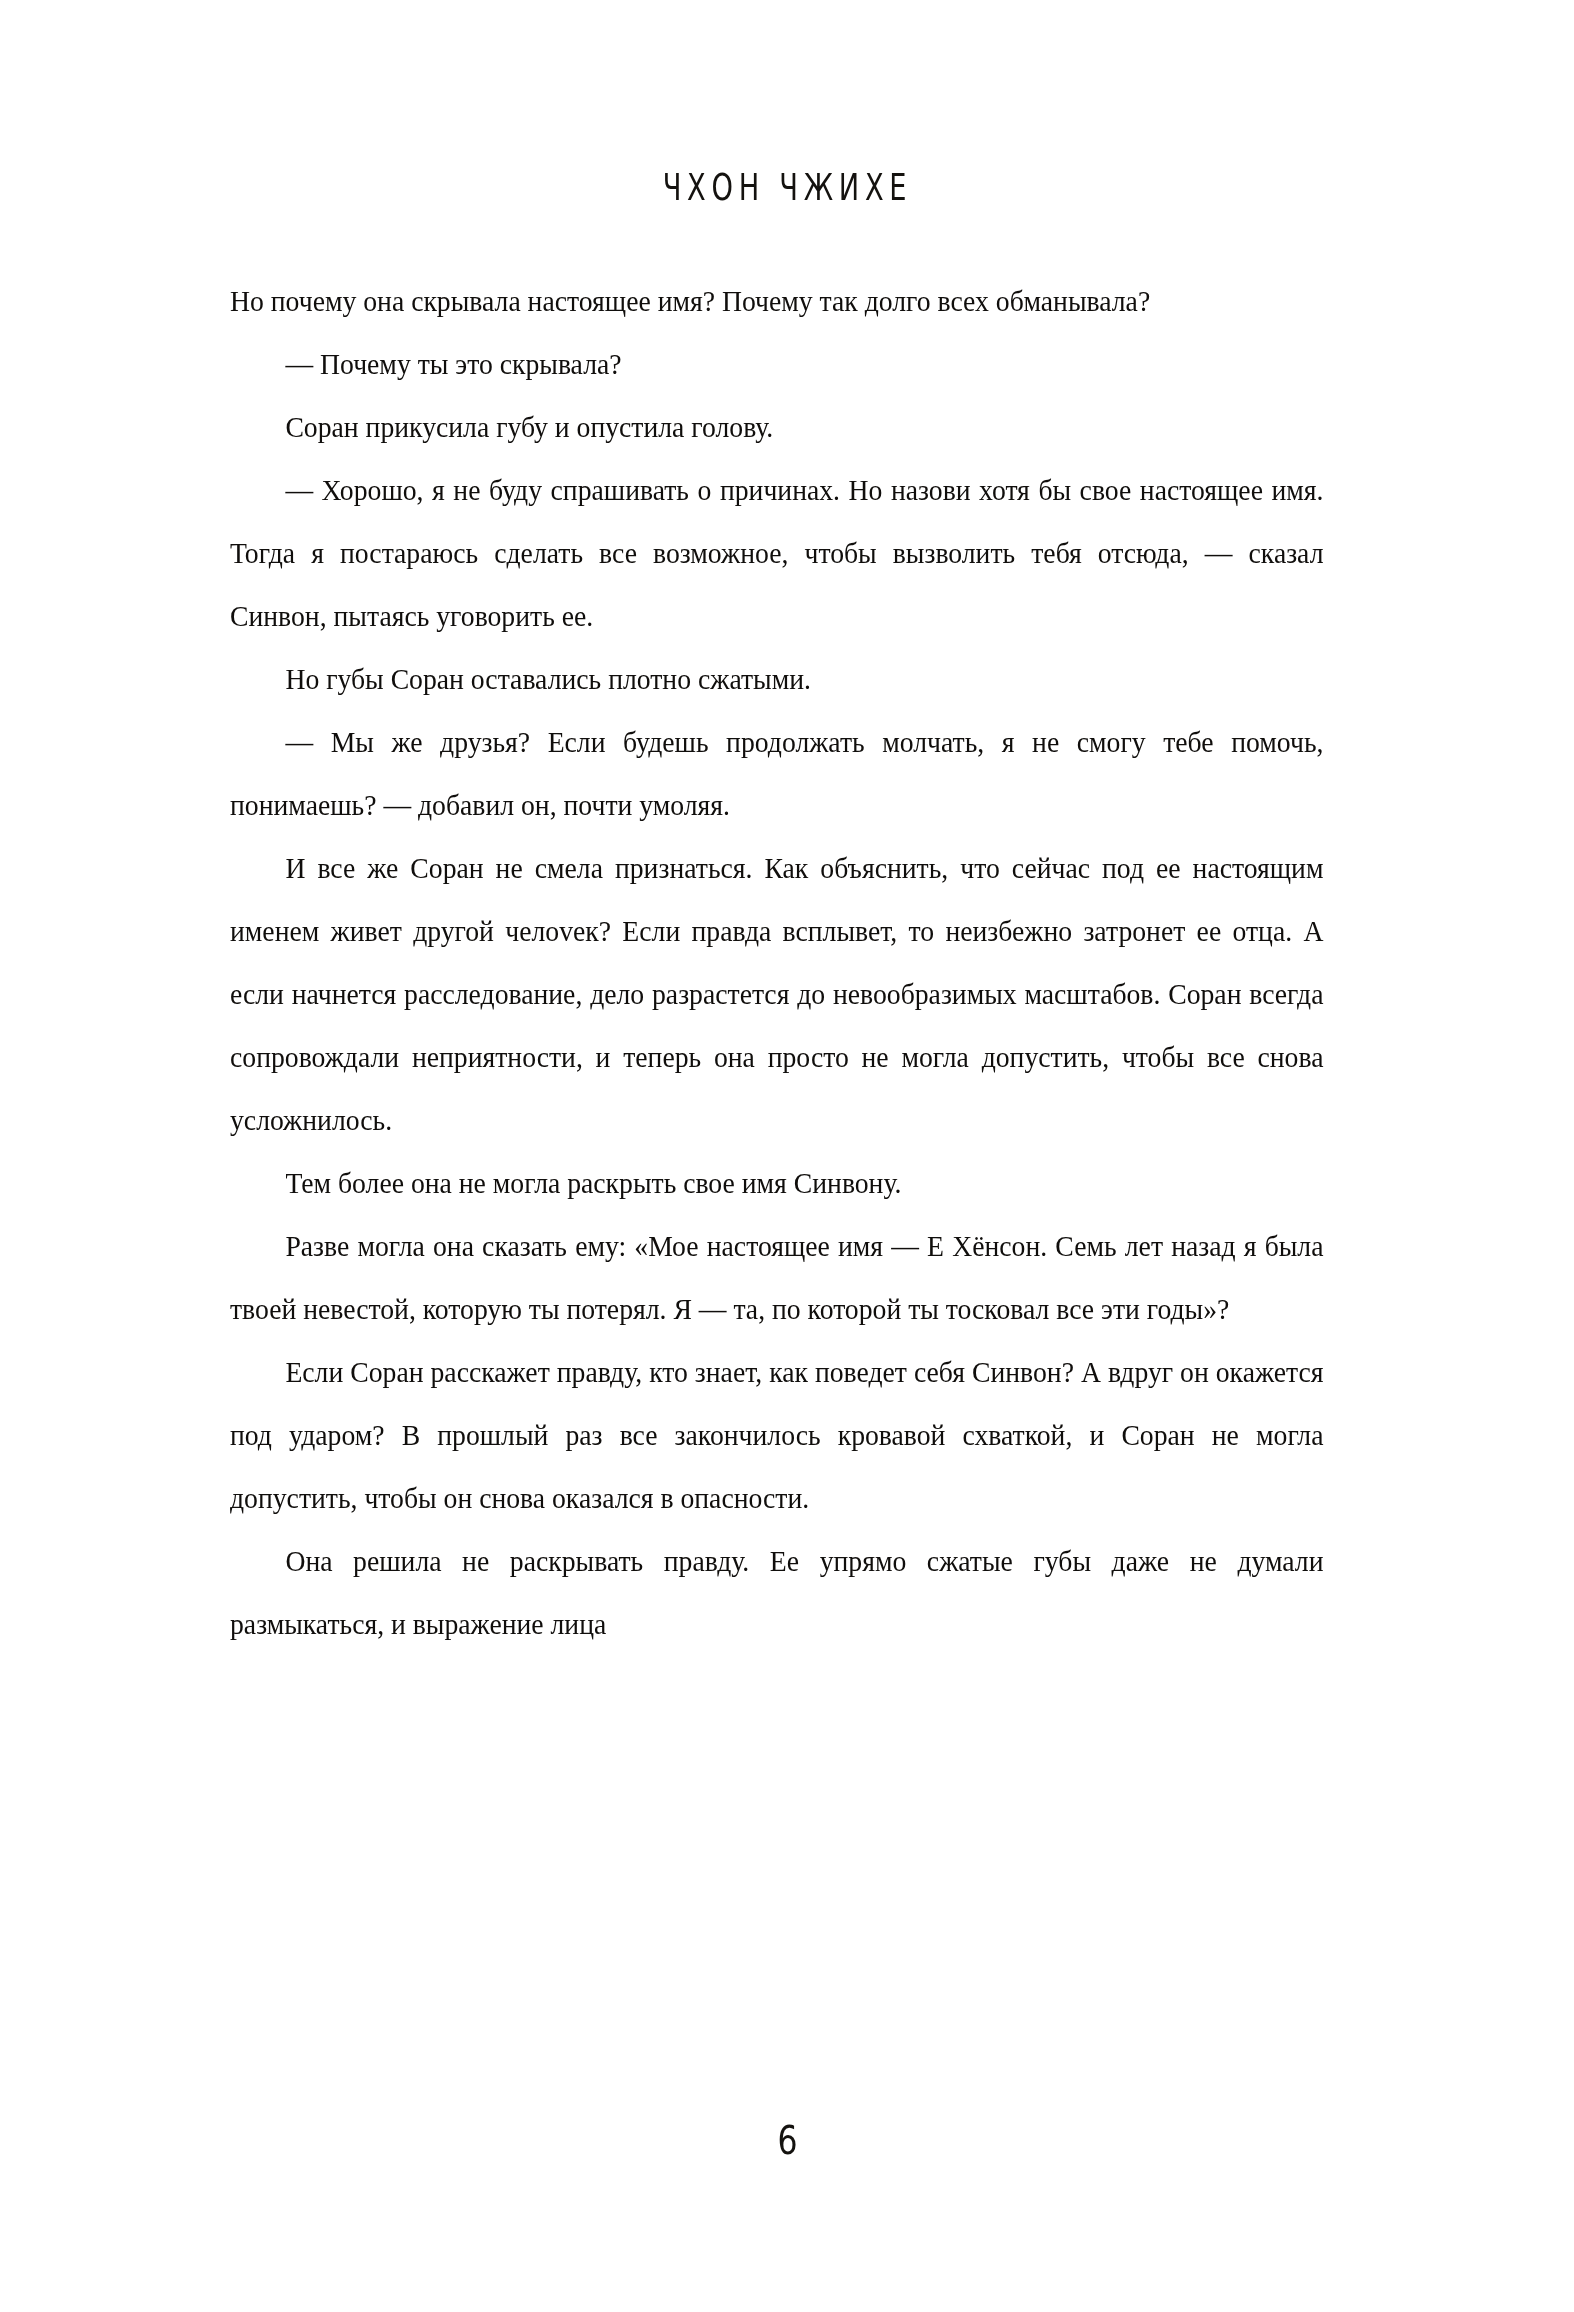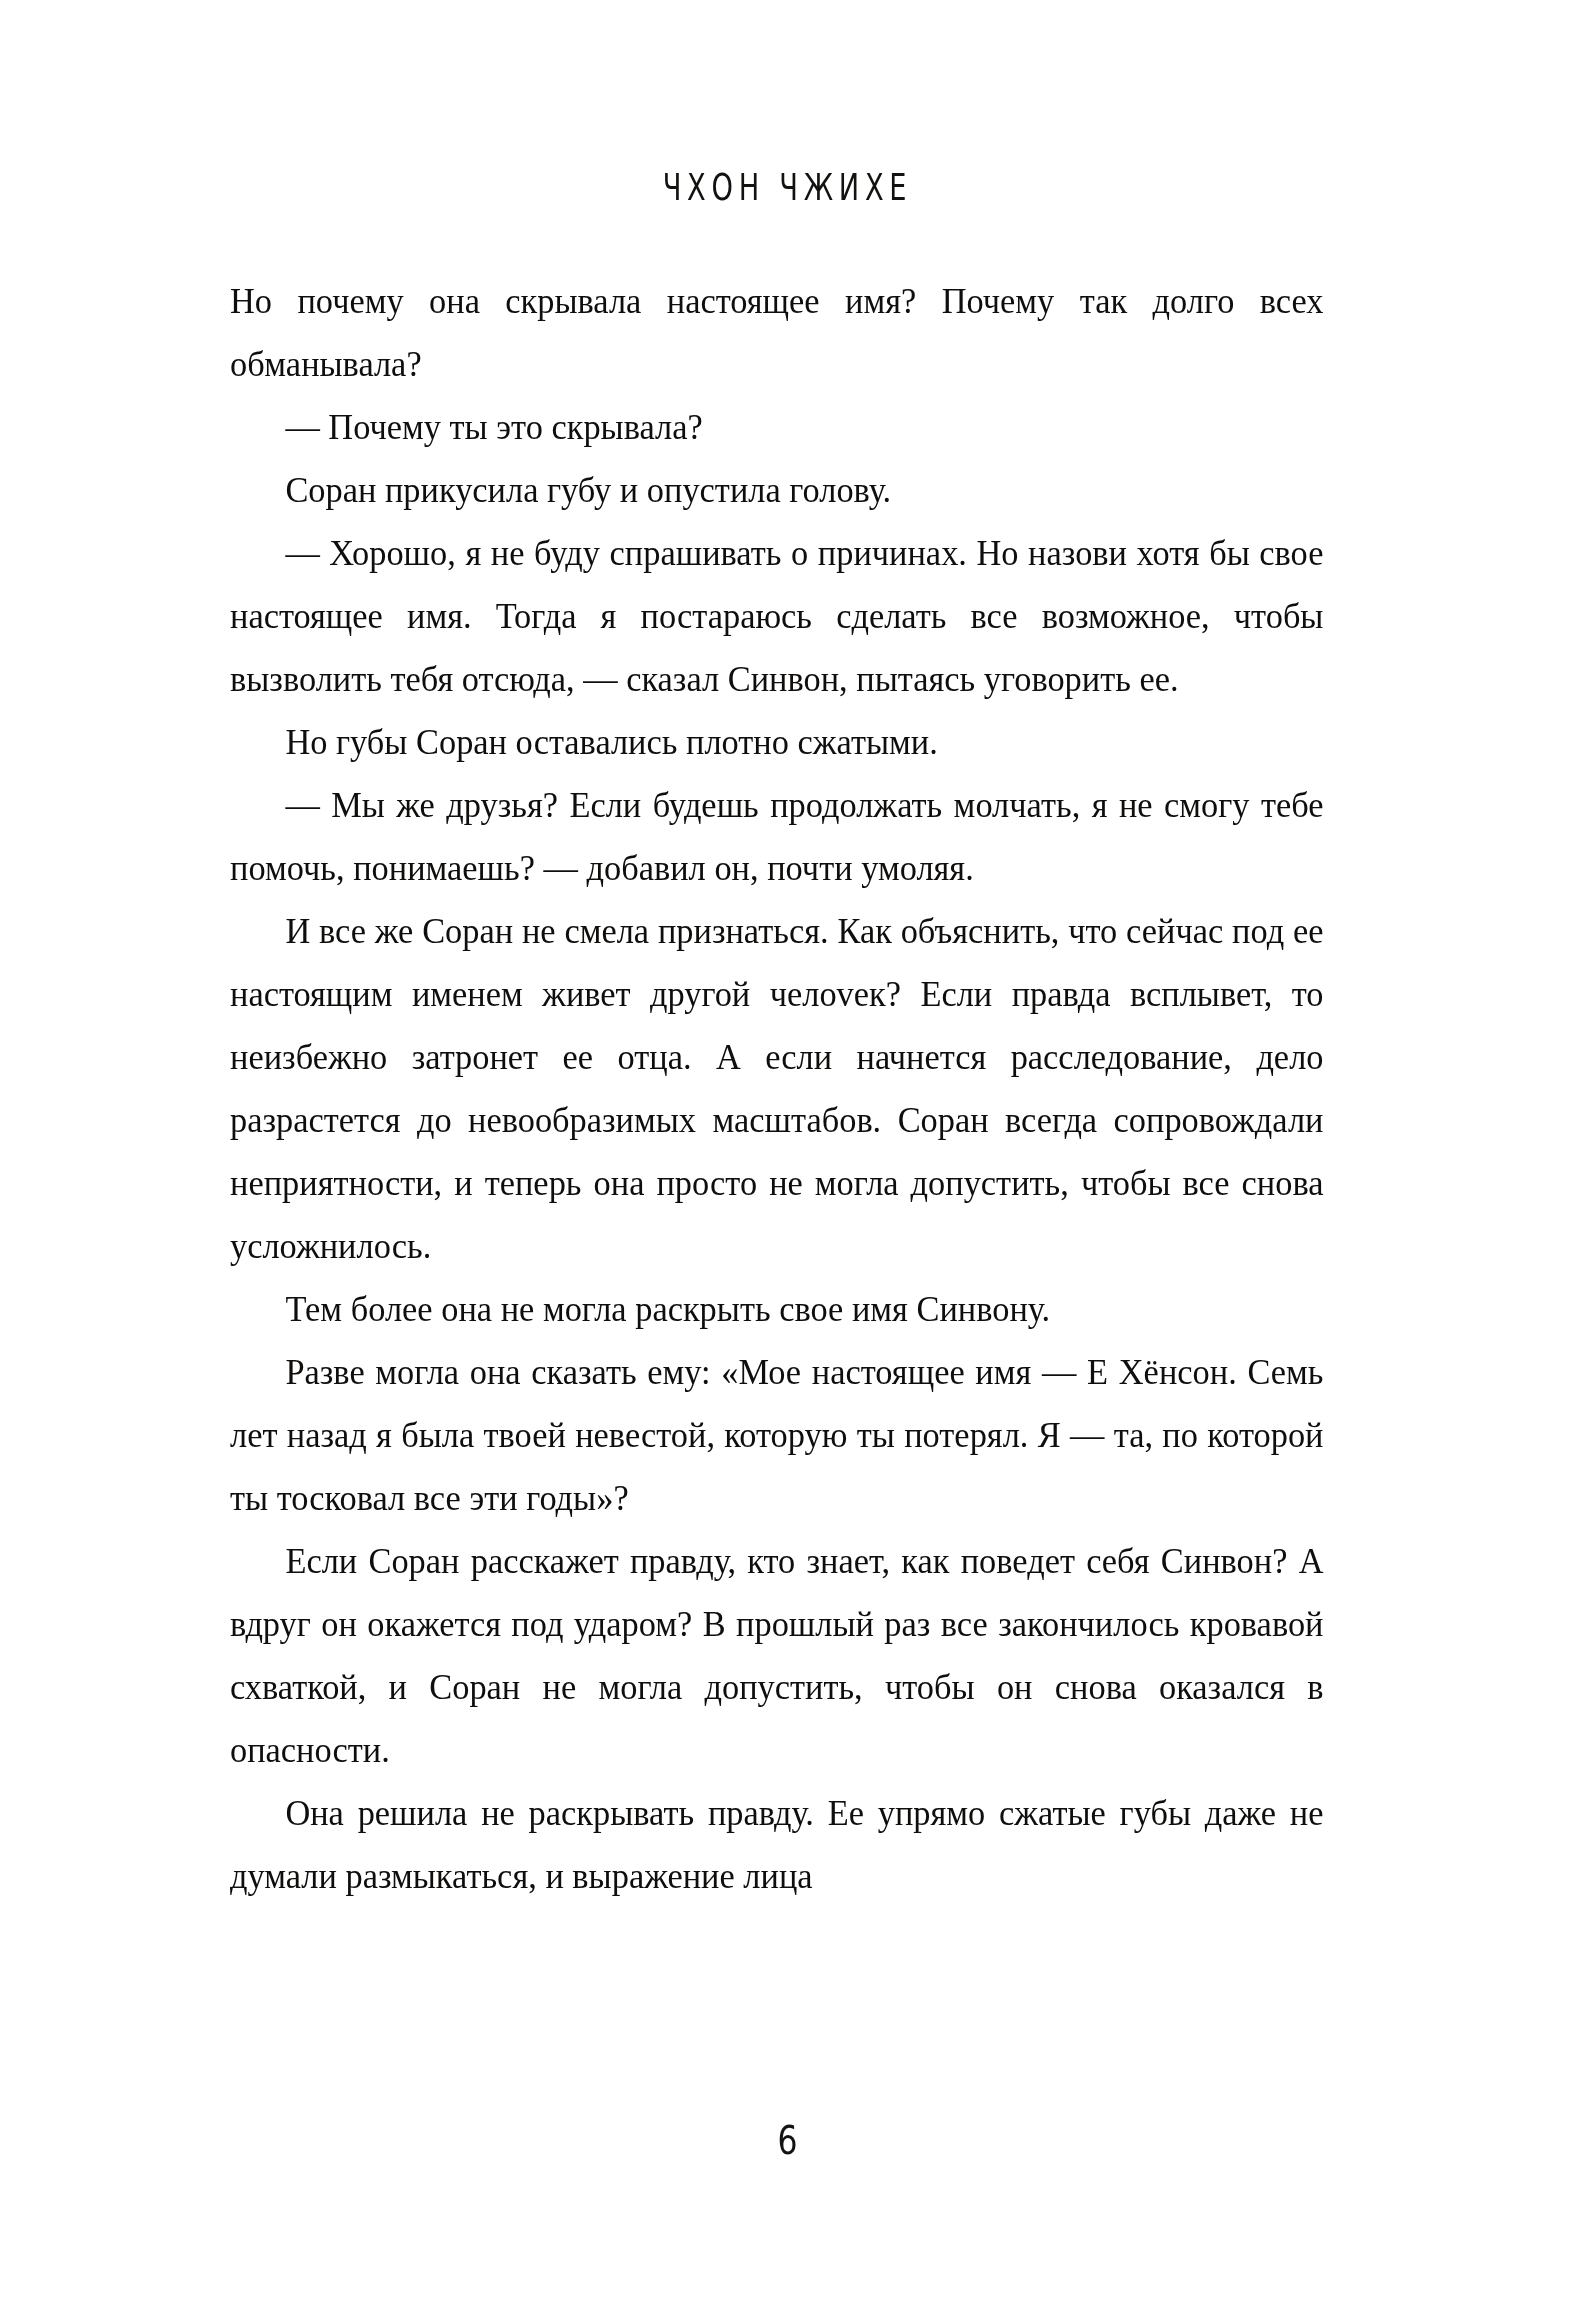--- a/index.html
+++ b/index.html
@@ -36,21 +36,21 @@
     -webkit-font-smoothing: antialiased;
   }
 
   
   .textblock {
     position: absolute;
     top: 270px;
     left: 230px;
     width: 1145px;
     font-family: "Liberation Serif", "DejaVu Serif", serif;
-    font-size: 36px;
+    font-size: 29px;
     line-height: 63px;
     color: #100e0c;
     text-align: justify;
     text-justify: inter-word;
     hyphens: manual;
     -webkit-hyphens: manual;
   }
 
   .textblock p {
     margin: 0;

